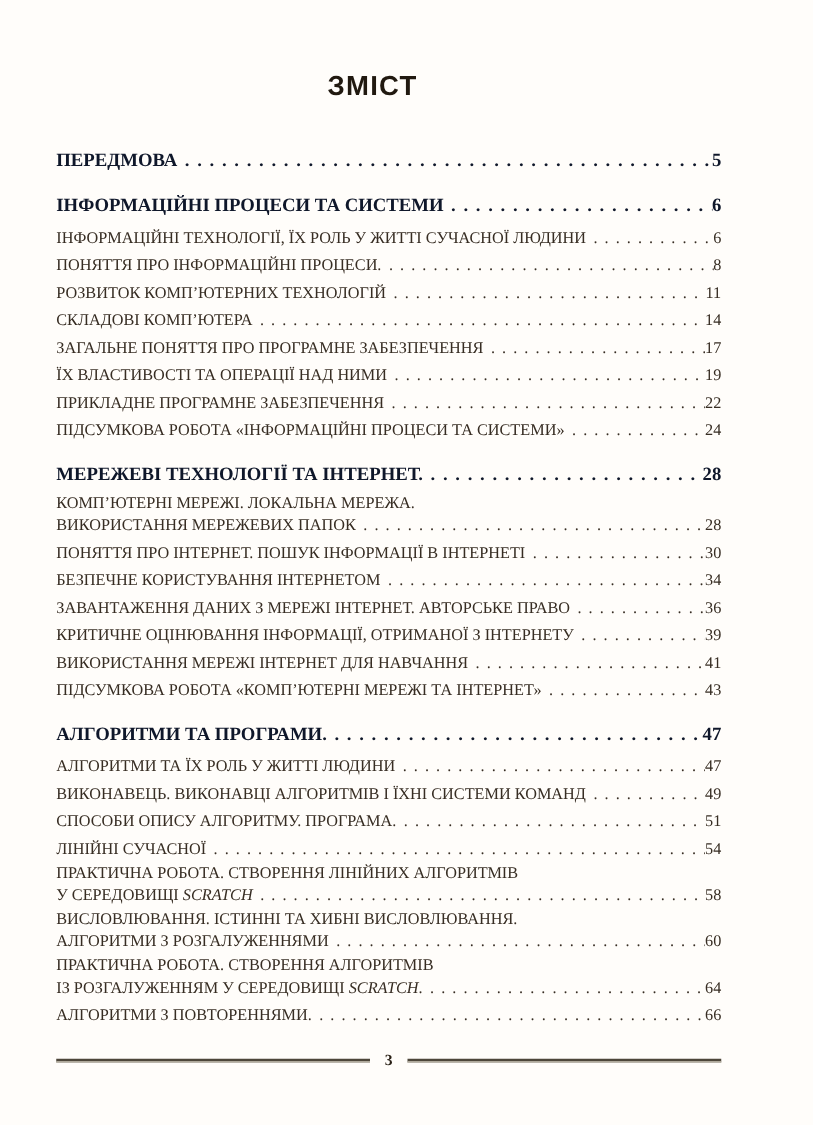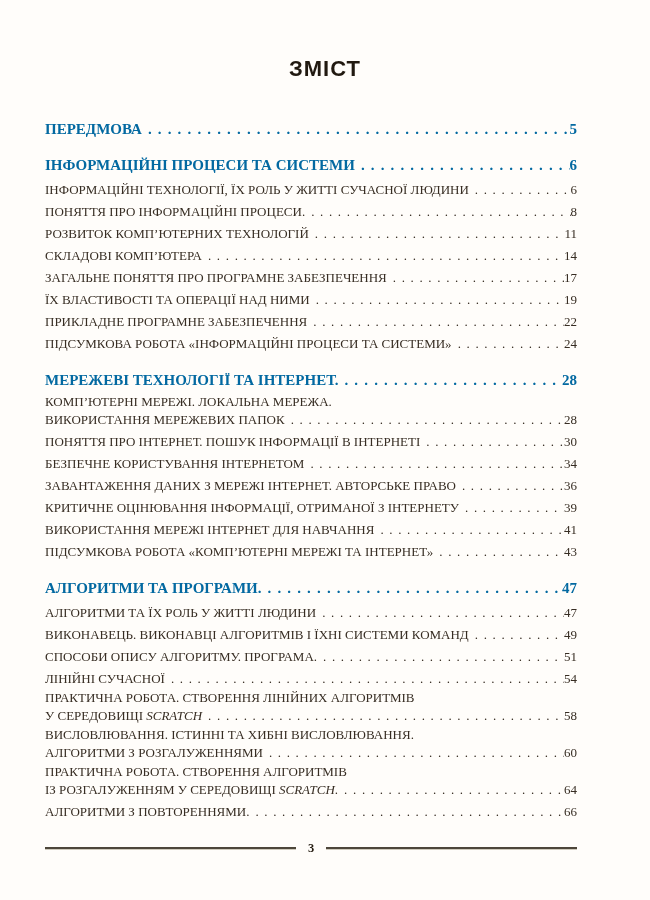--- a/index.html
+++ b/index.html
@@ -4,37 +4,37 @@
 <style>
   html,body{margin:0;padding:0;}
   body{
     width:650px;height:900px;position:relative;
     background:#fffdfa;
     font-family:"Liberation Serif","DejaVu Serif",serif;
     color:#372d23;
     overflow:hidden;
   }
   .page-title{
-    position:absolute;left:59px;top:56px;width:532px;
+    position:absolute;left:32px;top:56px;width:532px;
     text-align:center;
     font-family:"Liberation Sans","DejaVu Sans",sans-serif;
     font-weight:bold;font-size:22px;letter-spacing:1px;
     color:#211910;
   }
   .content{
     position:absolute;left:45px;top:118px;width:532px;
   }
   .row{
     display:flex;align-items:baseline;
     height:22px;line-height:22px;
     font-size:13px;white-space:nowrap;overflow:hidden;
   }
   .row.cont{height:15px;line-height:15px;}
   .row.chapter{
-    font-size:15px;font-weight:bold;color:#0369a1;
+    font-size:15px;font-weight:bold;color:#0f172a;
     margin-top:14px;margin-bottom:3px;
   }
   .content .row:first-child{margin-top:0;}
   .t{flex:0 1 auto;min-width:0;}
   .t em{font-style:italic;}
   .dots{
     flex:1 1 0;min-width:0;overflow:hidden;white-space:nowrap;
     letter-spacing:1.2px;padding-left:6px;padding-right:3px;
   }
   .pg{flex:0 0 auto;text-align:right;}

